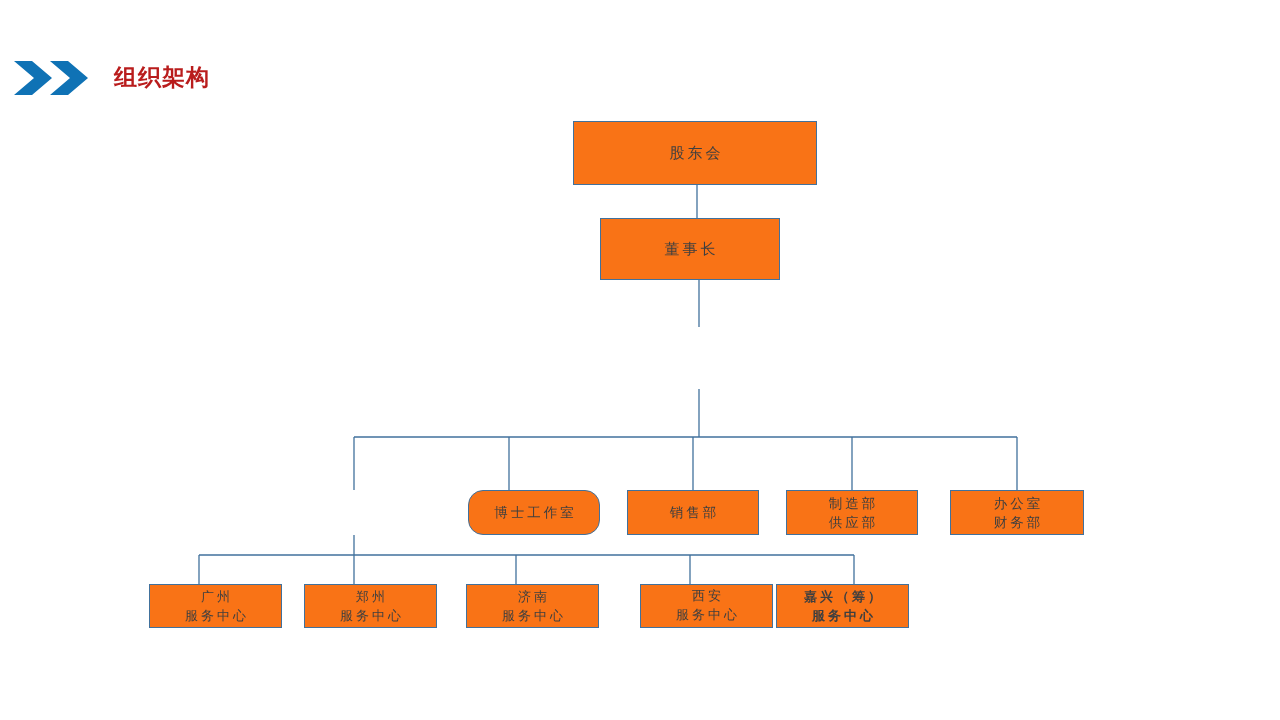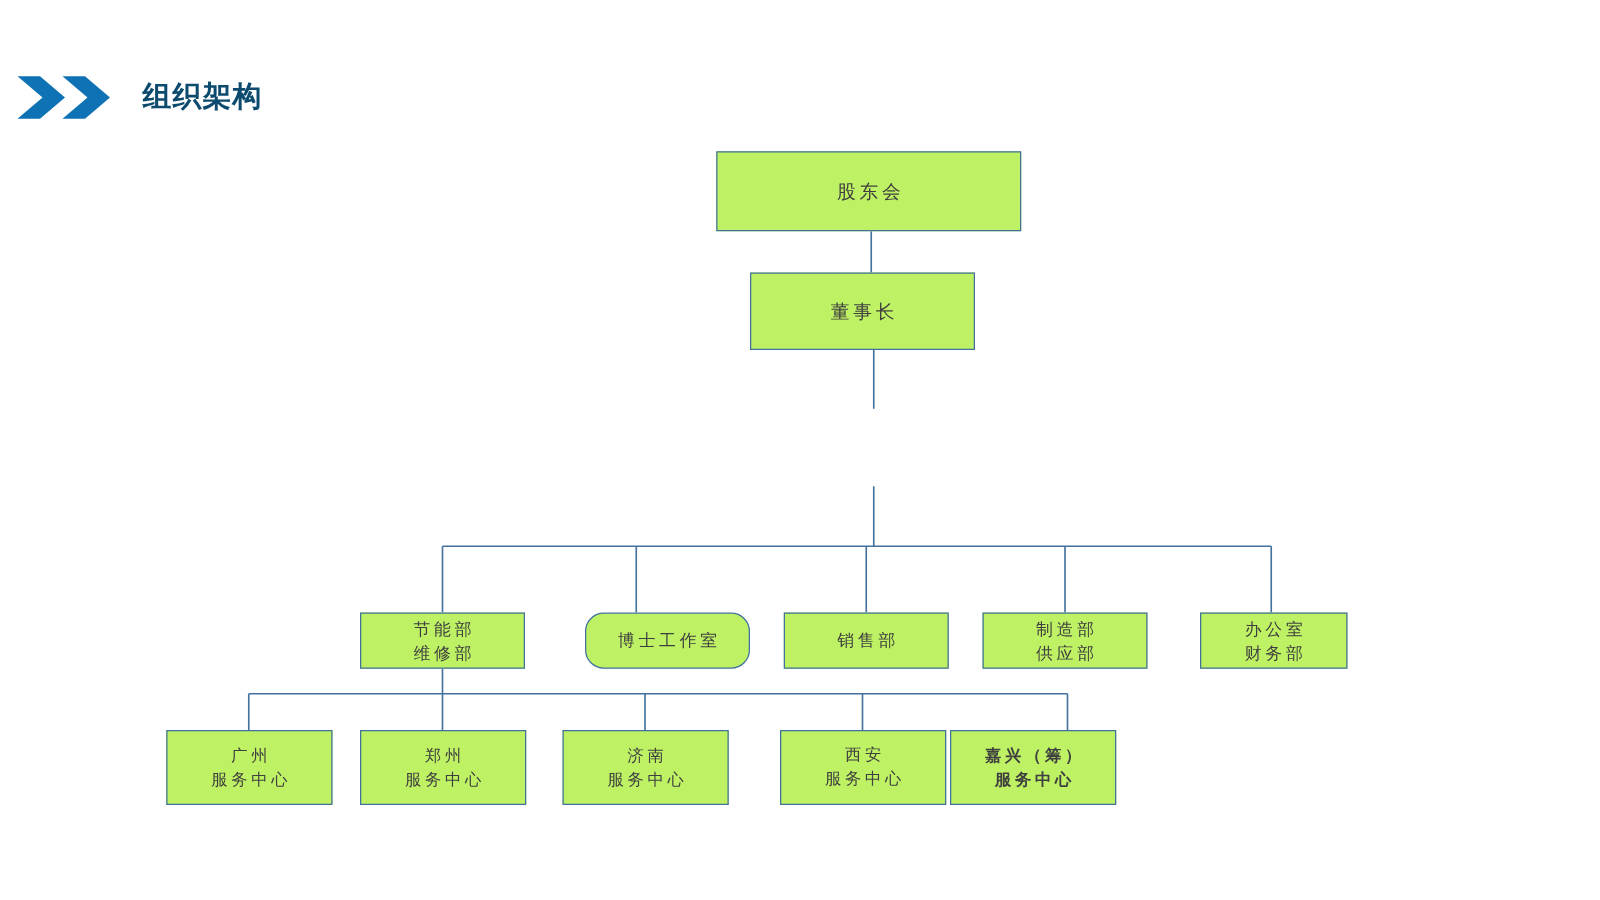--- a/index.html
+++ b/index.html
@@ -29,21 +29,21 @@
     top: 7px;
     width: 76px;
     height: 38px;
   }
   .slide-title {
     position: absolute;
     left: 114px;
     top: 6px;
     font-size: 23px;
     font-weight: bold;
-    color: #0c4a6e;
+    color: #b91c1c;
     letter-spacing: 1px;
     line-height: 38px;
     white-space: nowrap;
   }
 
   
   .chart {
     position: absolute;
     left: 0;
     top: 0;
@@ -57,21 +57,21 @@
     width: 1280px;
     height: 720px;
     pointer-events: none;
   }
 
   
   .node {
     position: absolute;
     box-sizing: border-box;
     border: 1px solid #41719C;
-    background: #bef264;
+    background: #f97316;
     display: flex;
     flex-direction: column;
     align-items: center;
     justify-content: center;
     color: #3f3f3f;
     text-align: center;
   }
   .node .line {
     display: block;
     white-space: nowrap;
@@ -91,23 +91,24 @@
     font-size: 15px;
   }
   .lvl-dept {
     width: 132px;
     height: 45px;
     font-size: 13.5px;
     line-height: 19px;
   }
   .lvl-center {
     width: 133px;
-    height: 60px;
+    height: 44px;
     font-size: 13px;
     line-height: 19px;
+    margin-left: 16px;
   }
 </style>
 </head>
 <body>
 
 <div class="title-bar">
   <svg class="chevrons" viewBox="0 0 76 38">
     <polygon points="0,2 18,2 38,19 18,36 0,36 20,19" fill="#0F72B5"></polygon>
     <polygon points="36,2 54,2 74,19 54,36 36,36 56,19" fill="#0F72B5"></polygon>
   </svg>
@@ -146,39 +147,35 @@
 
   <div class="node lvl-root" style="left:573px; top:121px;">
     <span class="line">股东会</span>
   </div>
 
   <div class="node lvl-exec" style="left:600px; top:218px;">
     <span class="line">董事长</span>
   </div>
 
 
-  <div class="node lvl-dept" style="left:288px; top:490px;">
-    <span class="line">节能部</span>
-    <span class="line">维修部</span>
-  </div>
 
   <div class="node lvl-dept" style="left:468px; top:490px;border-radius:15px;">
     <span class="line">博士工作室</span>
   </div>
 
   <div class="node lvl-dept" style="left:786px; top:490px;">
     <span class="line">制造部</span>
     <span class="line">供应部</span>
   </div>
 
   <div class="node lvl-dept" style="left:627px; top:490px;">
     <span class="line">销售部</span>
   </div>
 
-  <div class="node lvl-dept" style="left:950px; top:490px; width:118px;margin-left:10px;">
+  <div class="node lvl-dept" style="left:950px; top:490px; width:134px;">
     <span class="line">办公室</span>
     <span class="line">财务部</span>
   </div>
 
   <div class="node lvl-center" style="left:133px; top:584px;">
     <span class="line">广州</span>
     <span class="line">服务中心</span>
   </div>
 
   <div class="node lvl-center" style="left:288px; top:584px;align-items:center;">

